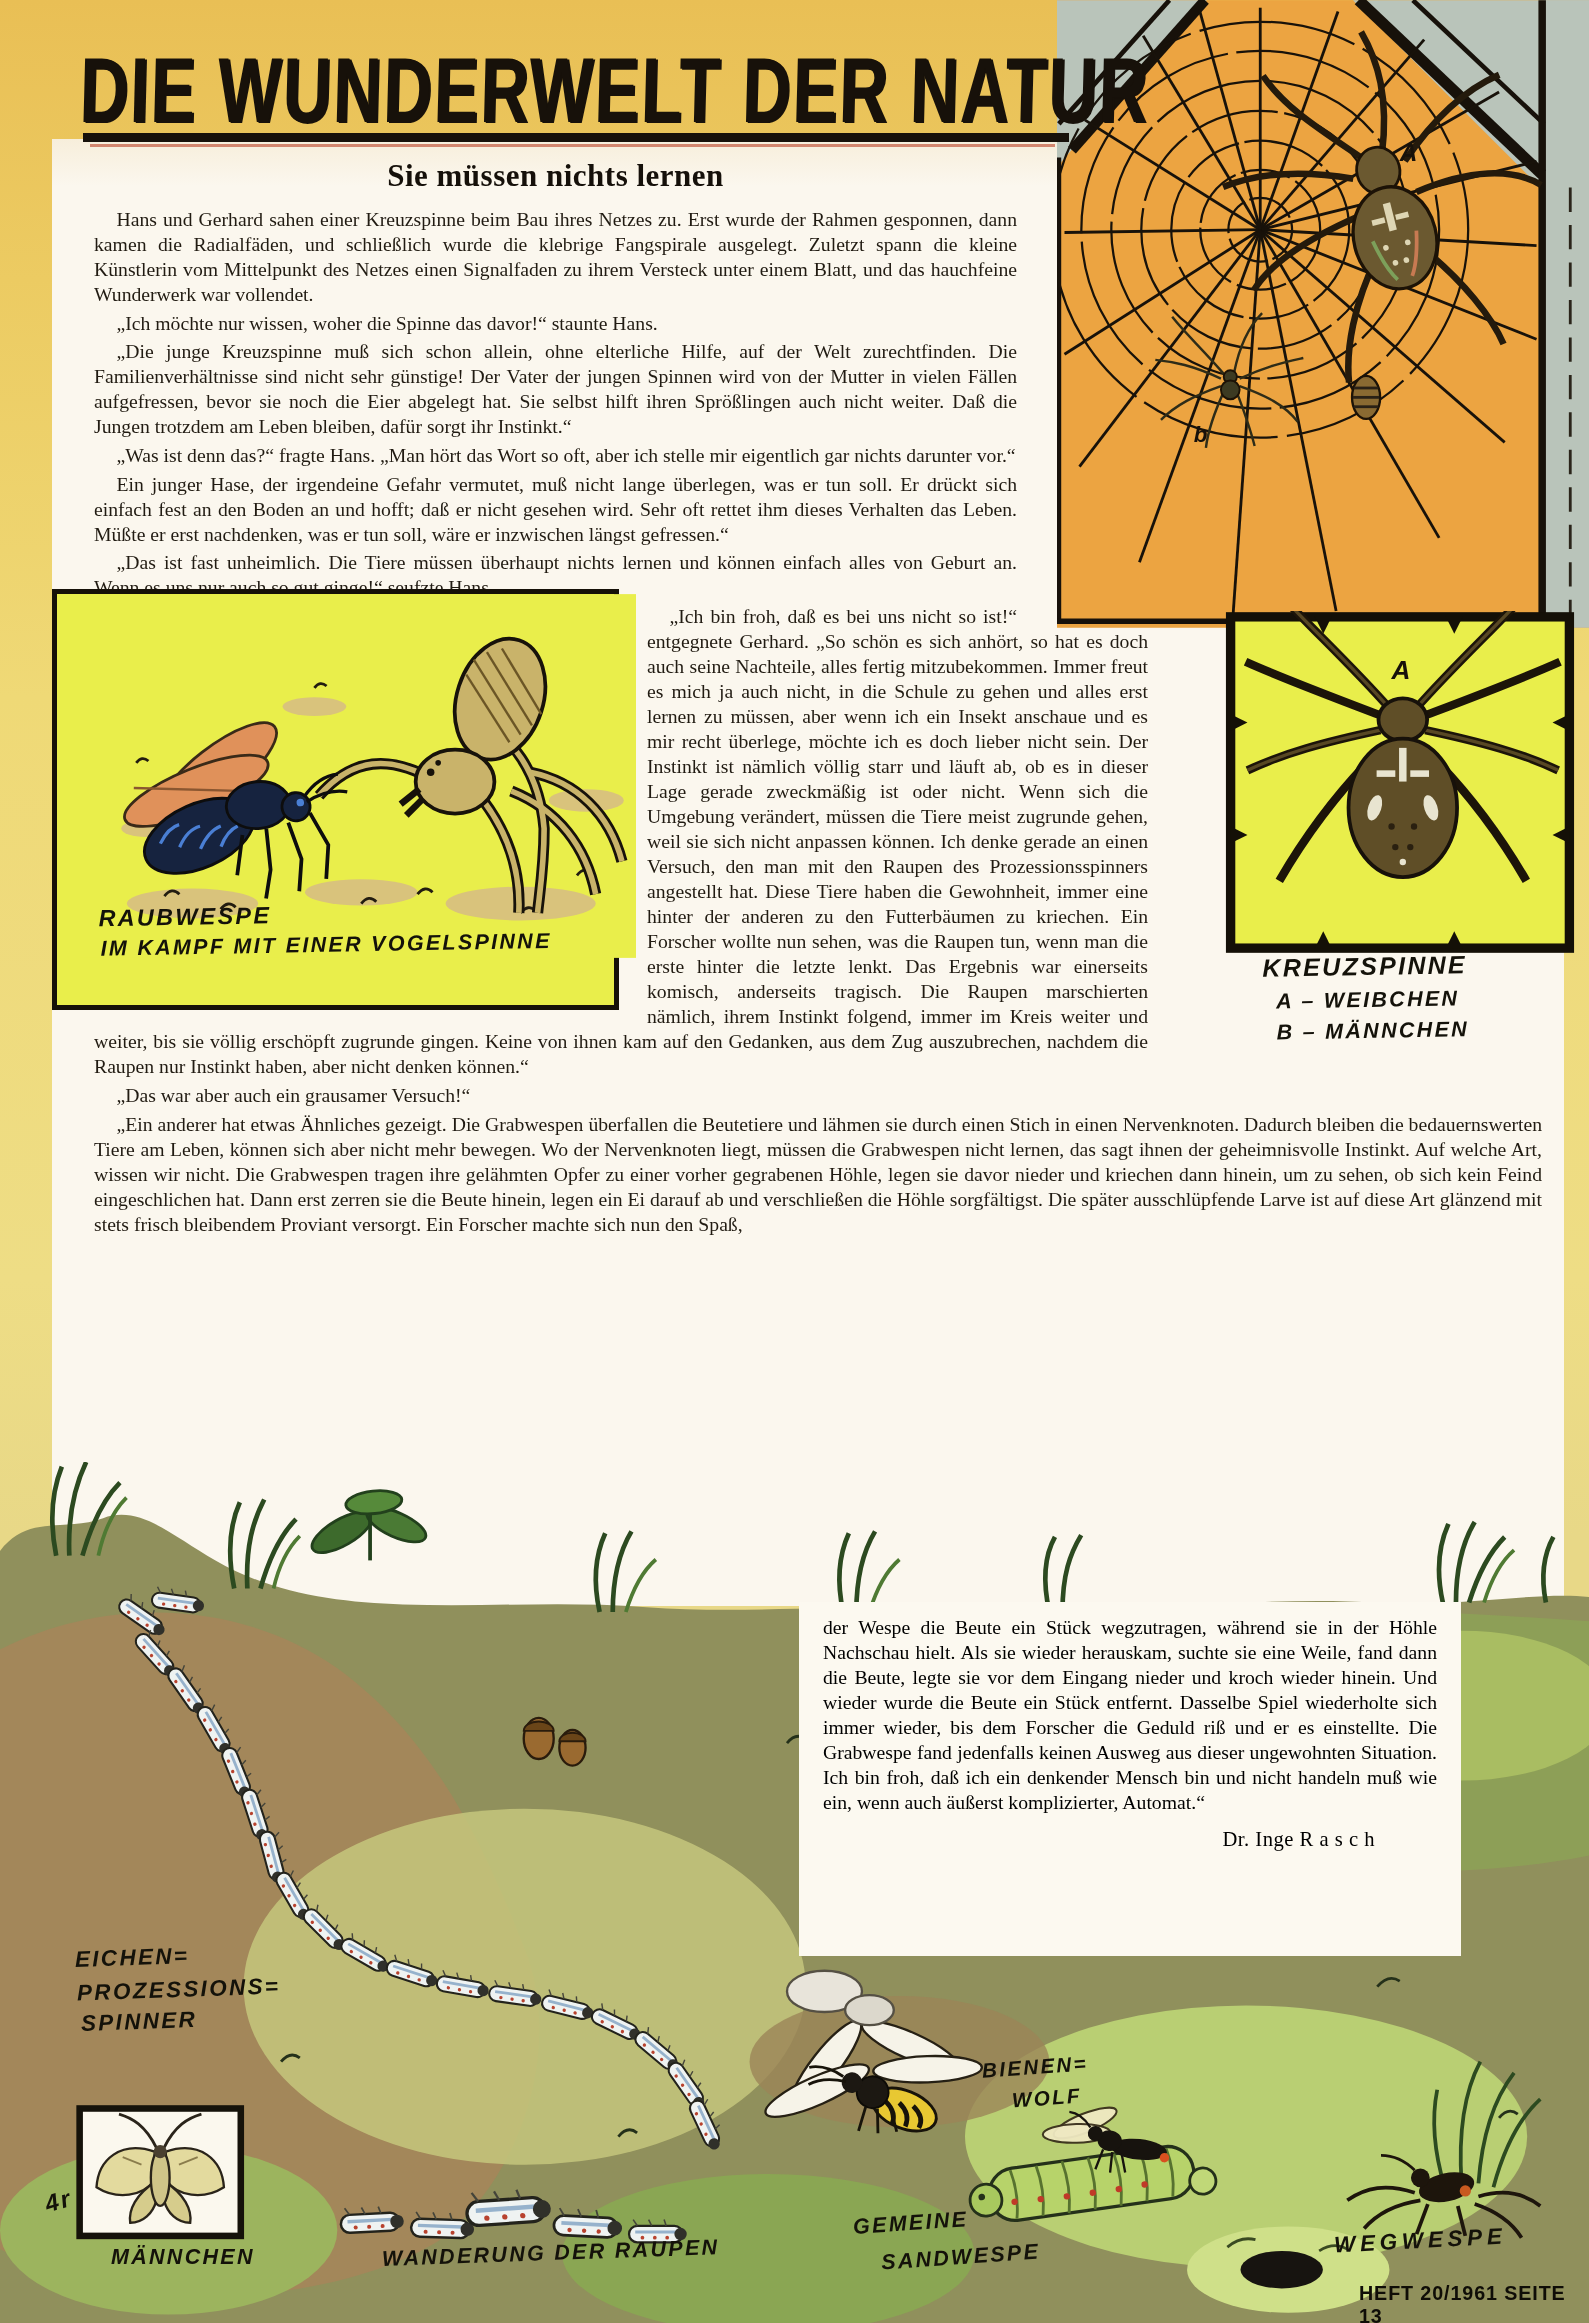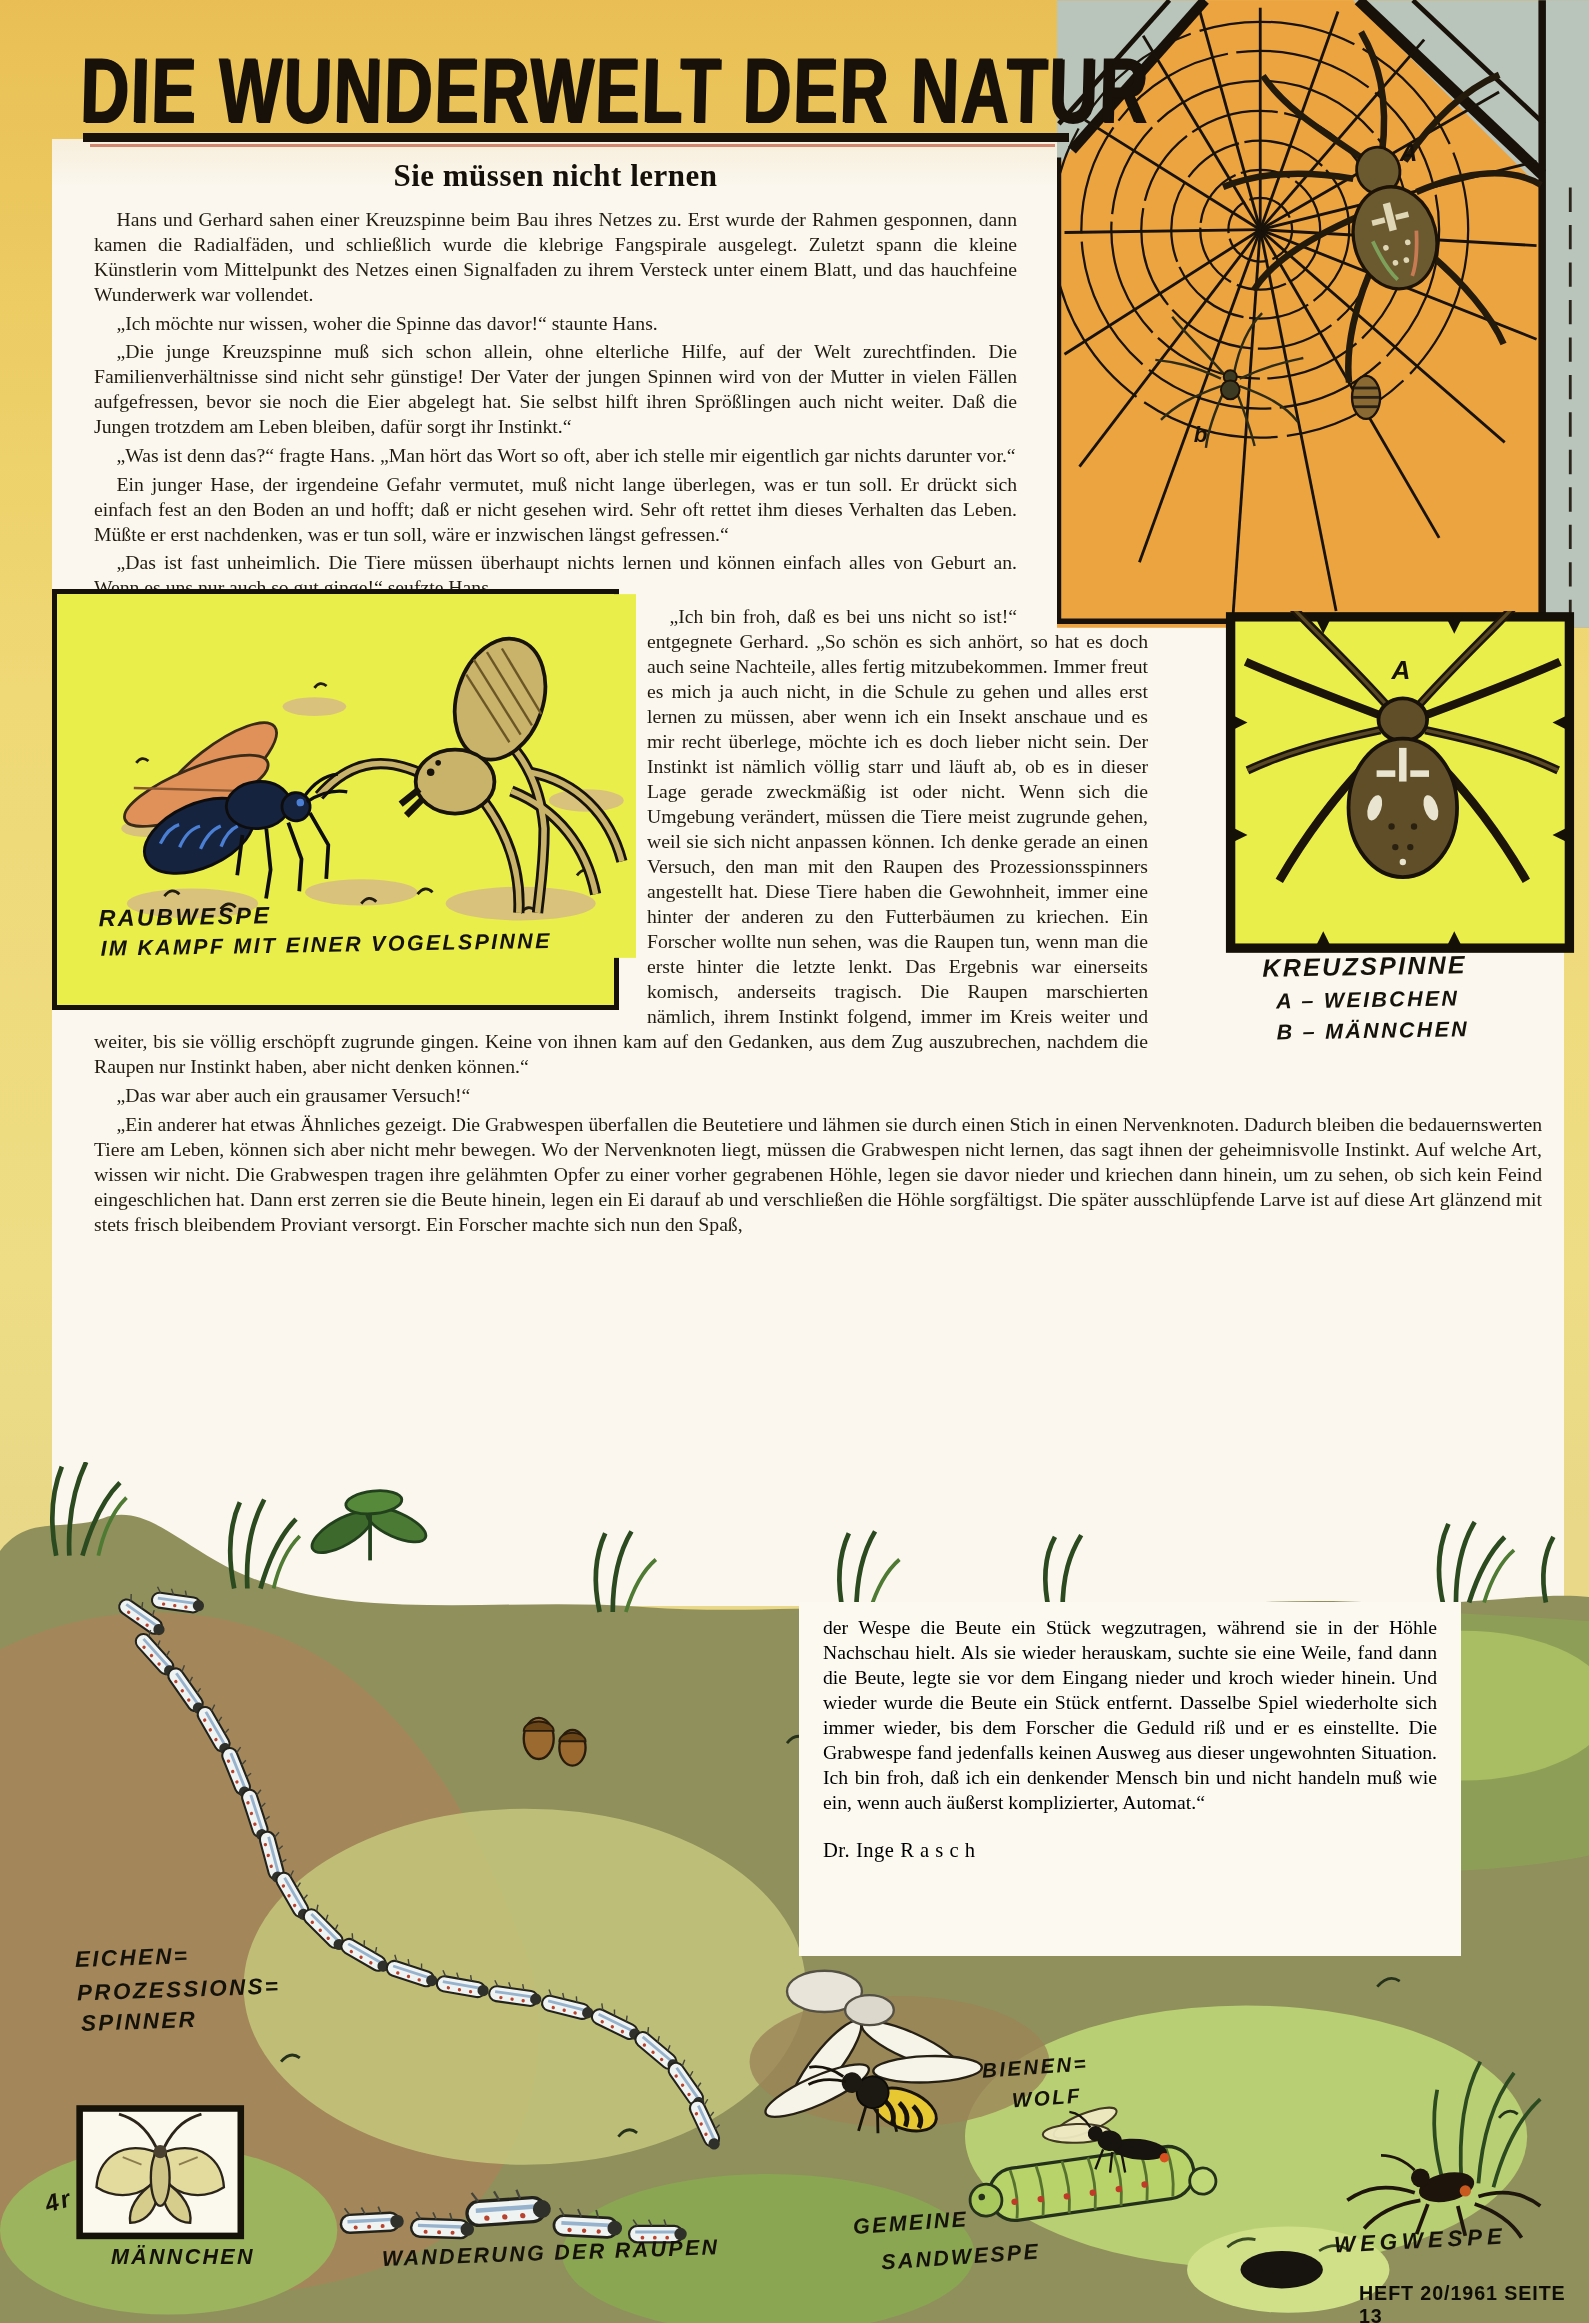--- a/index.html
+++ b/index.html
@@ -16,21 +16,21 @@
   
   .backdrop{position:absolute;left:52px;top:139px;width:1512px;height:1467px;z-index:1;
         background:linear-gradient(180deg,#f7eedb 0,#fbf7ee 47px,#fbf7ee 100%);}
   
   .article{position:absolute;left:94px;top:141px;width:1448px;z-index:3;color:#211b12;}
   .web-spacer{float:right;width:525px;height:474px;}
   .kreuz-spacer{float:right;clear:right;width:394px;height:450px;}
   h1.article-title{font-size:31px;margin:17px 0 13px 0;text-align:center;font-weight:700;color:#15100a;
         letter-spacing:0.5px;}
   .body-p{font-size:19.7px;line-height:25px;text-align:justify;text-indent:22.5px;margin:0 0 3.7px 0;}
-  .sig{font-size:20.6px;text-align:left;padding-right:62px;margin-top:24px;letter-spacing:0.5px;}
+  .sig{font-size:20.6px;text-align:right;padding-right:62px;margin-top:13px;letter-spacing:0.5px;}
   
   .hand{font-family:"Liberation Sans",sans-serif;font-weight:700;font-style:italic;color:#14120a;
         letter-spacing:2.3px;white-space:nowrap;}
   
   .web-panel{position:absolute;left:1057px;top:0;width:532px;height:628px;z-index:2;}
   
   .kreuz-panel{position:absolute;left:1225px;top:611px;width:350px;height:343px;z-index:2;}
   .kreuz-caption{position:absolute;left:1263px;top:952px;z-index:2;transform:rotate(-1deg);}
   .kreuz-caption .l1{font-size:25px;}
   .kreuz-caption .l2,.kreuz-caption .l3{font-size:21.5px;margin-top:6.6px;margin-left:13px;}
@@ -210,21 +210,21 @@
   </div>
   <div class="kreuz-caption">
     <div class="hand l1">KREUZSPINNE</div>
     <div class="hand l2">A – WEIBCHEN</div>
     <div class="hand l3">B – MÄNNCHEN</div>
   </div>
 
   <div class="article">
     <span class="web-spacer"></span>
     <span class="kreuz-spacer"></span>
-    <h1 class="article-title">Sie müssen nicht lernen</h1>
+    <h1 class="article-title">Sie müssen nichts lernen</h1>
     <p class="body-p">Hans und Gerhard sahen einer Kreuzspinne beim Bau ihres Netzes zu. Erst wurde der Rahmen gesponnen, dann kamen die Radialfäden, und schließlich wurde die klebrige Fangspirale ausgelegt. Zuletzt spann die kleine Künstlerin vom Mittelpunkt des Netzes einen Signalfaden zu ihrem Versteck unter einem Blatt, und das hauchfeine Wunderwerk war vollendet.</p>
     <p class="body-p">„Ich möchte nur wissen, woher die Spinne das davor!“ staunte Hans.</p>
     <p class="body-p">„Die junge Kreuzspinne muß sich schon allein, ohne elterliche Hilfe, auf der Welt zurechtfinden. Die Familienverhältnisse sind nicht sehr günstige! Der Vater der jungen Spinnen wird von der Mutter in vielen Fällen aufgefressen, bevor sie noch die Eier abgelegt hat. Sie selbst hilft ihren Sprößlingen auch nicht weiter. Daß die Jungen trotzdem am Leben bleiben, dafür sorgt ihr Instinkt.“</p>
     <p class="body-p">„Was ist denn das?“ fragte Hans. „Man hört das Wort so oft, aber ich stelle mir eigentlich gar nichts darunter vor.“</p>
     <p class="body-p"><span>Ein junger Hase, der irgendeine Gefahr vermutet, muß nicht lange überlegen, was er tun</span>
       <span class="raub-panel">
         <svg width="556" height="364" viewBox="0 0 593 388">
           <rect x="0" y="0" width="593" height="388" fill="#e9ee4b"></rect>
 
           <g fill="#d9c37c">

